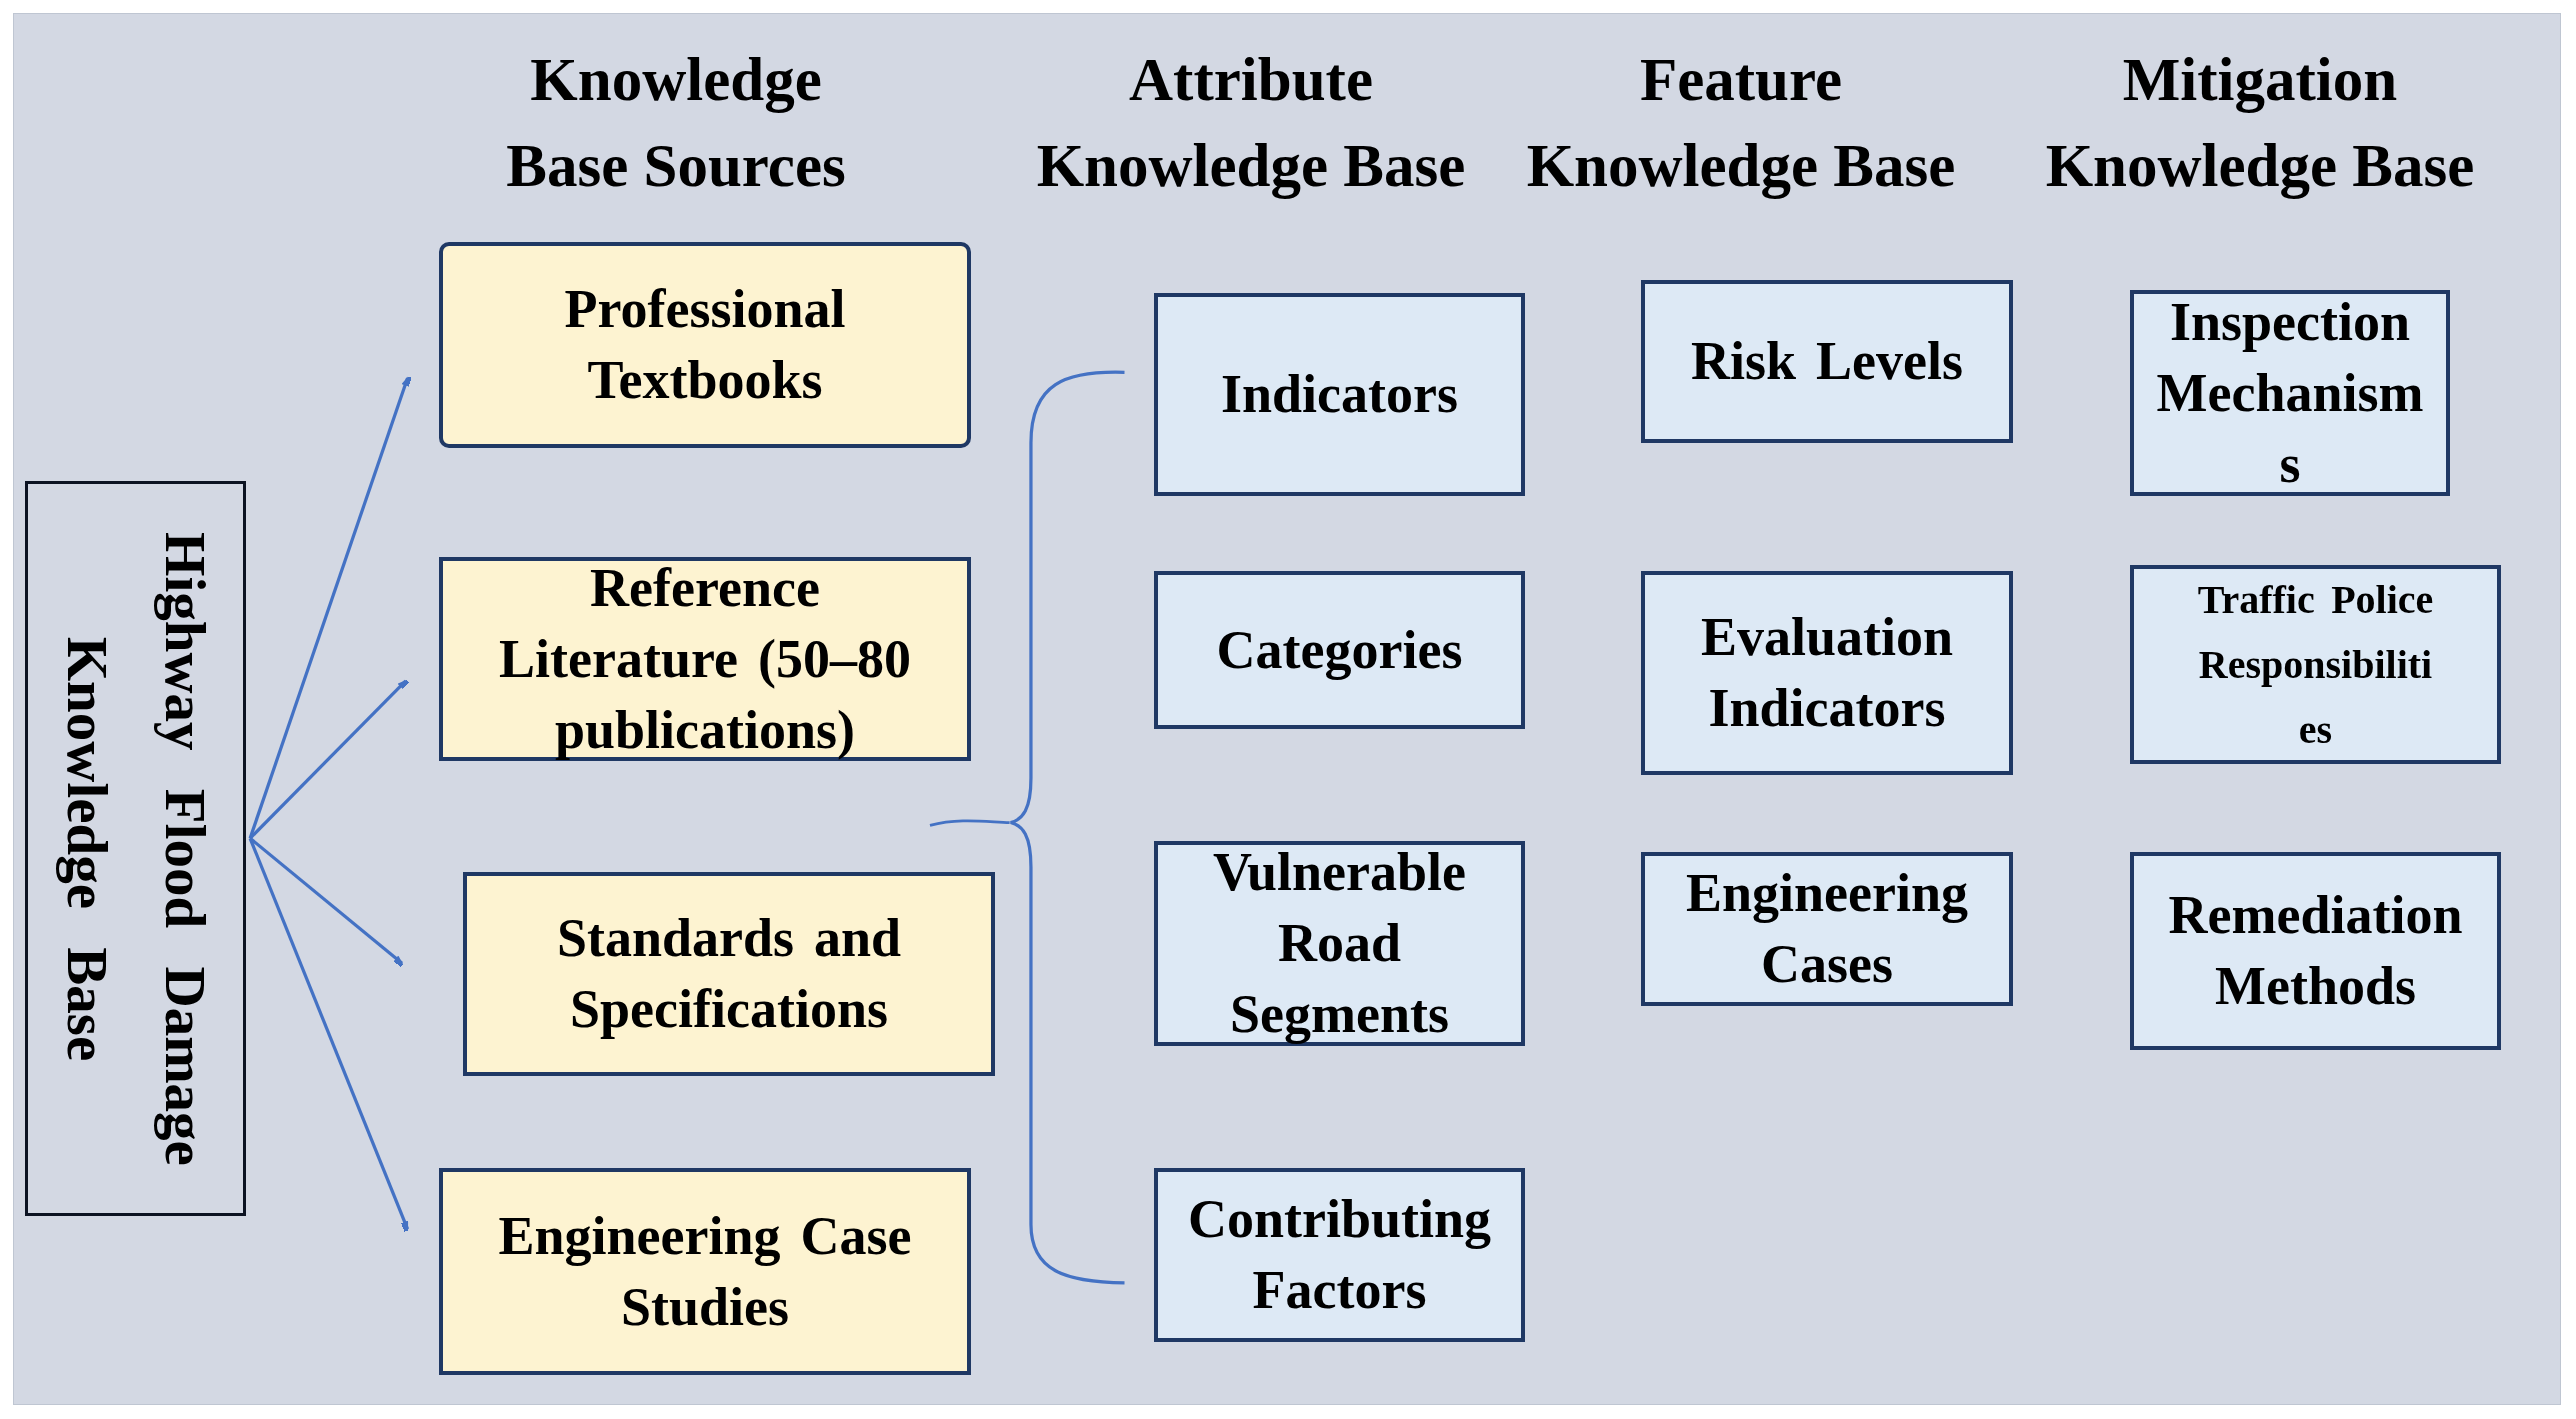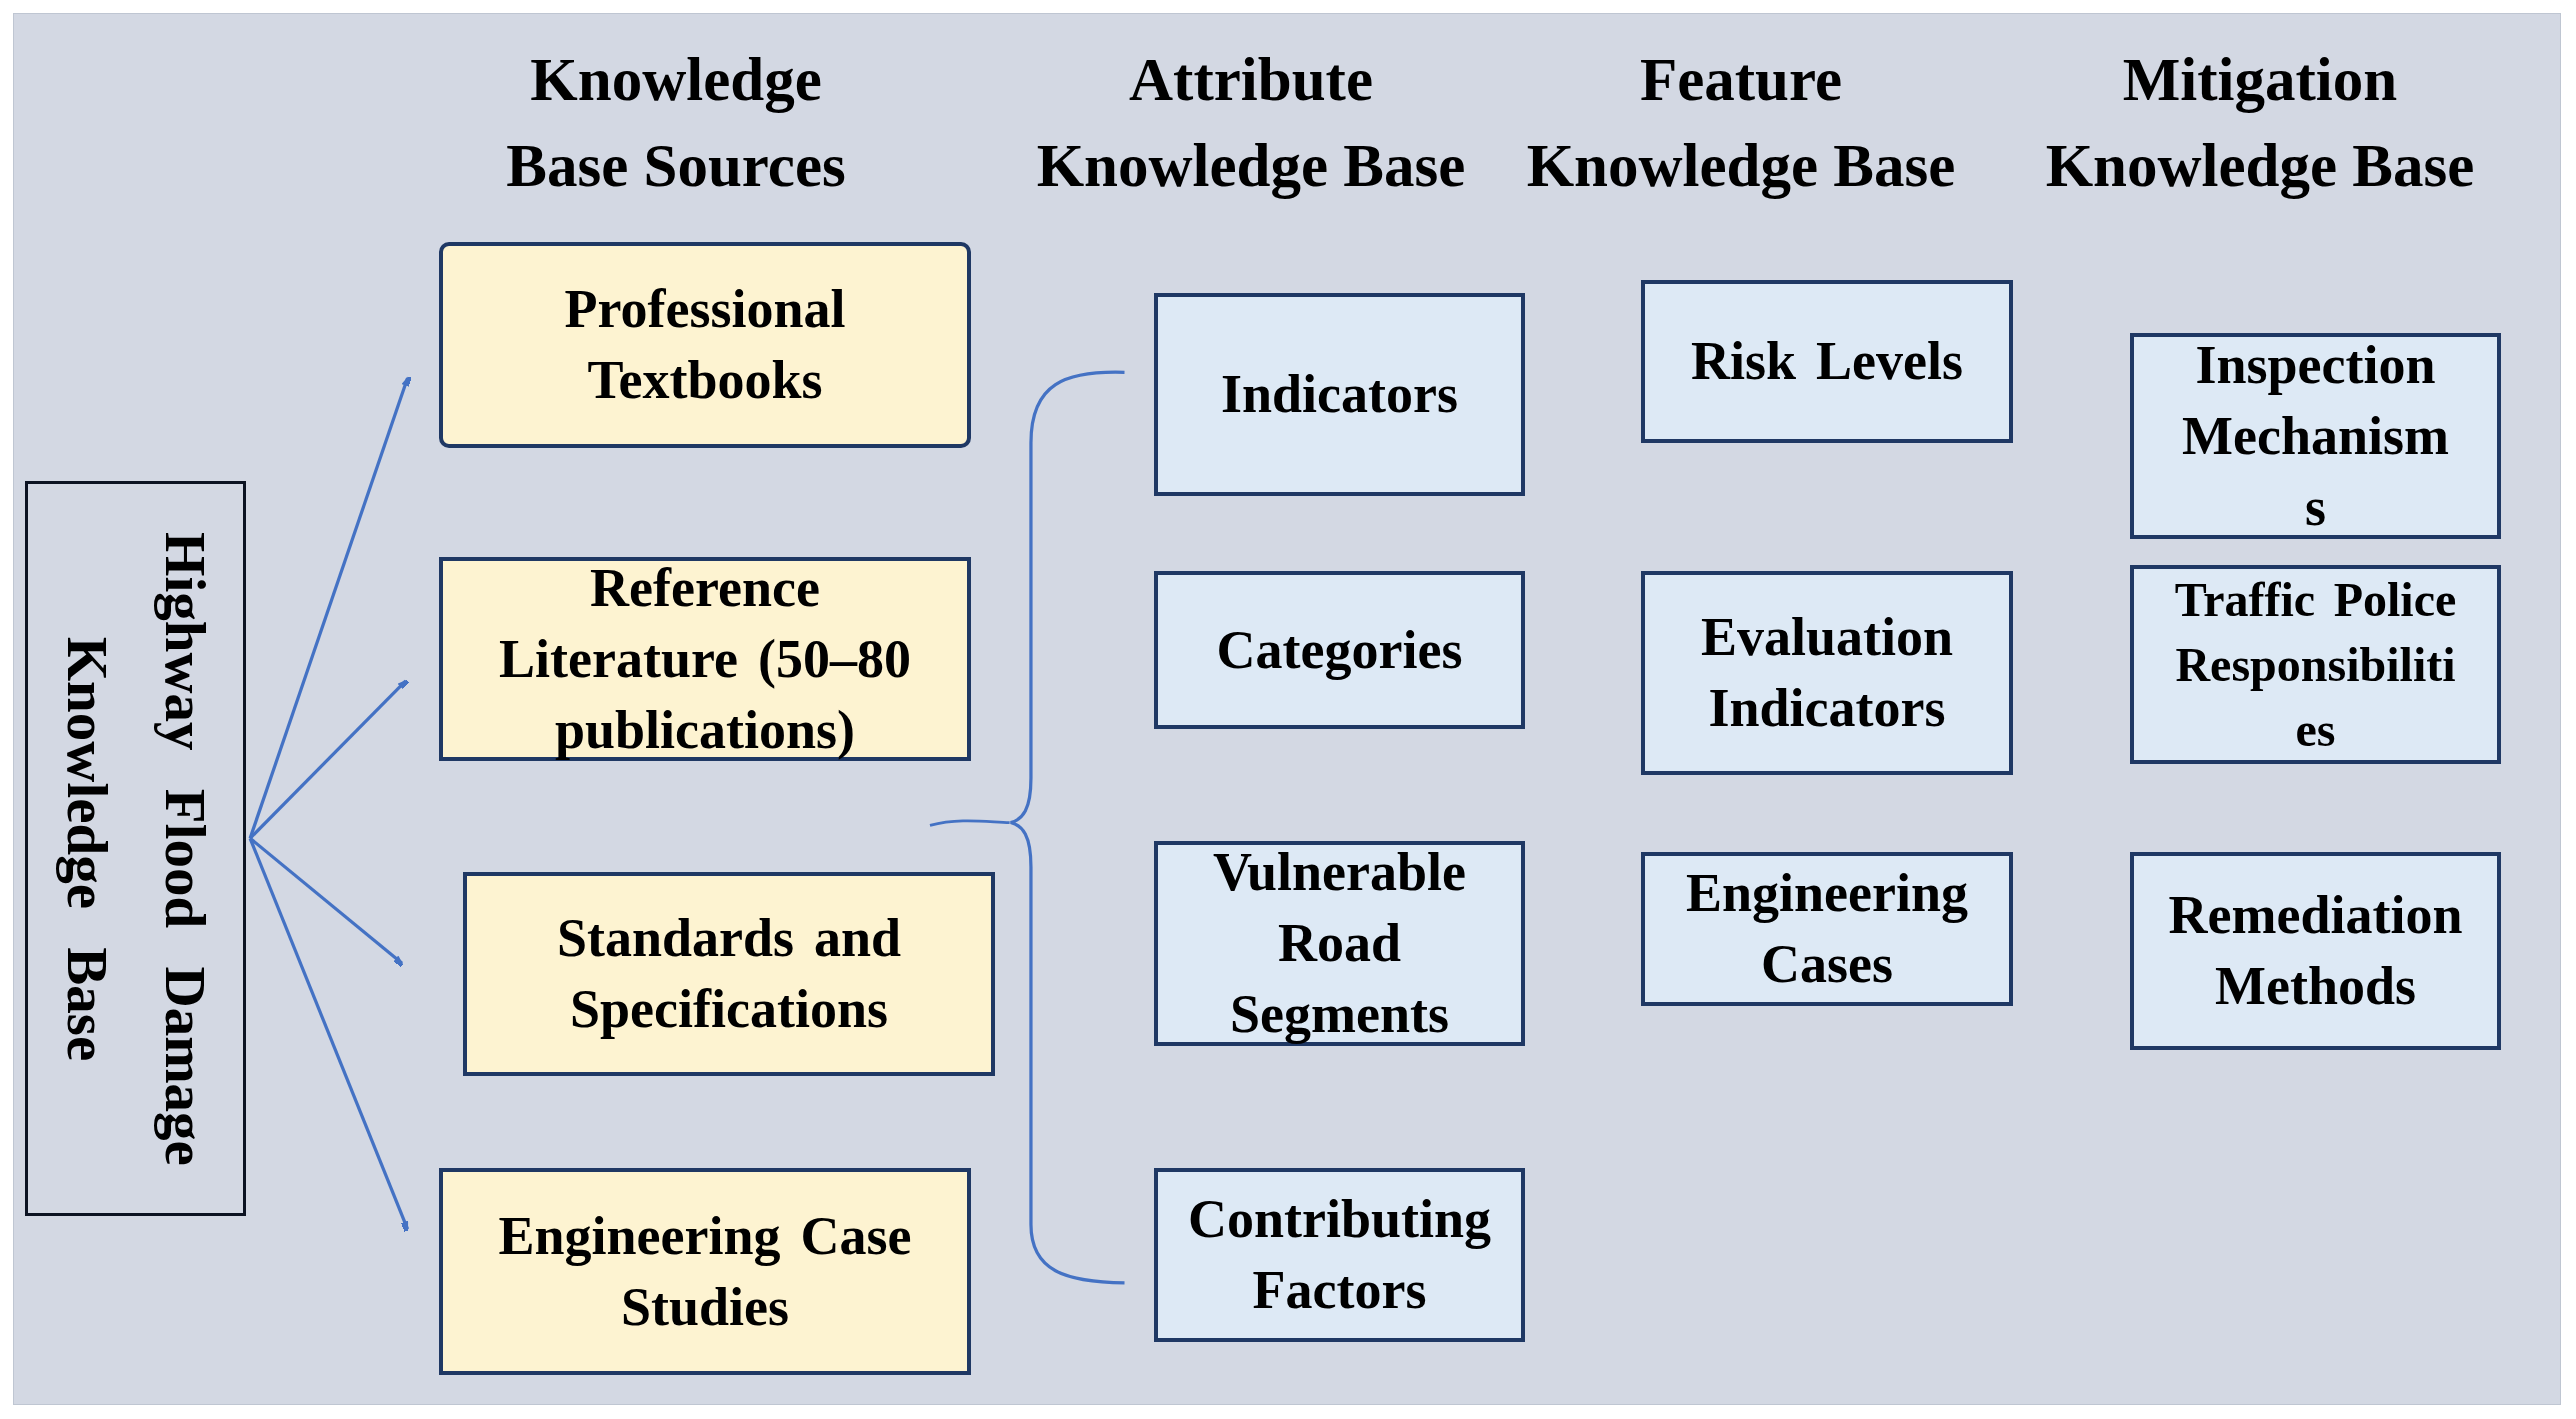--- a/index.html
+++ b/index.html
@@ -22,21 +22,21 @@
   }
   .node{
     position:absolute;box-sizing:border-box;
     border:4.6px solid var(--box-border,#1f3864);
     display:flex;flex-direction:column;justify-content:center;align-items:center;
     text-align:center;font-weight:bold;
     font-size:54px;line-height:71px;word-spacing:6.5px;
   }
   .node.src{background:var(--source-box-fill,#fdf3d1);}
   .node.kb{background:var(--knowledge-box-fill,#dde9f5);}
-  .node.small{font-size:48px;line-height:65px;}
+  .node.small{font-size:40px;line-height:65px;}
   .root{
     position:absolute;left:25px;top:481px;width:221px;height:735px;
     box-sizing:border-box;border:3.7px solid var(--root-border,#0c1322);
   }
   .root .rot{
     position:absolute;left:50%;top:50%;width:735px;height:221px;
     transform:translate(-50%,-50%) rotate(90deg);
     display:flex;flex-direction:column;justify-content:center;align-items:center;
     font-size:57px;line-height:98px;font-weight:bold;
     text-align:center;white-space:nowrap;word-spacing:24px;
@@ -126,21 +126,21 @@
   </div>
 <div class="node kb" style="left:1641px;top:571px;width:372px;height:204px;">
     <div>Evaluation</div>
     <div>Indicators</div>
   </div>
 <div class="node kb" style="left:1641px;top:852px;width:372px;height:154px;">
     <div>Engineering</div>
     <div>Cases</div>
   </div>
 
-<div class="node kb" style="left:2130px;top:290px;width:371px;height:206px;margin-top:43px;">
+<div class="node kb" style="left:2130px;top:290px;width:320px;height:206px;">
     <div>Inspection</div>
     <div>Mechanism</div>
     <div>s</div>
   </div>
 <div class="node kb small" style="left:2130px;top:565px;width:371px;height:199px;">
     <div>Traffic Police</div>
     <div>Responsibiliti</div>
     <div>es</div>
   </div>
 <div class="node kb" style="left:2130px;top:852px;width:371px;height:198px;">

